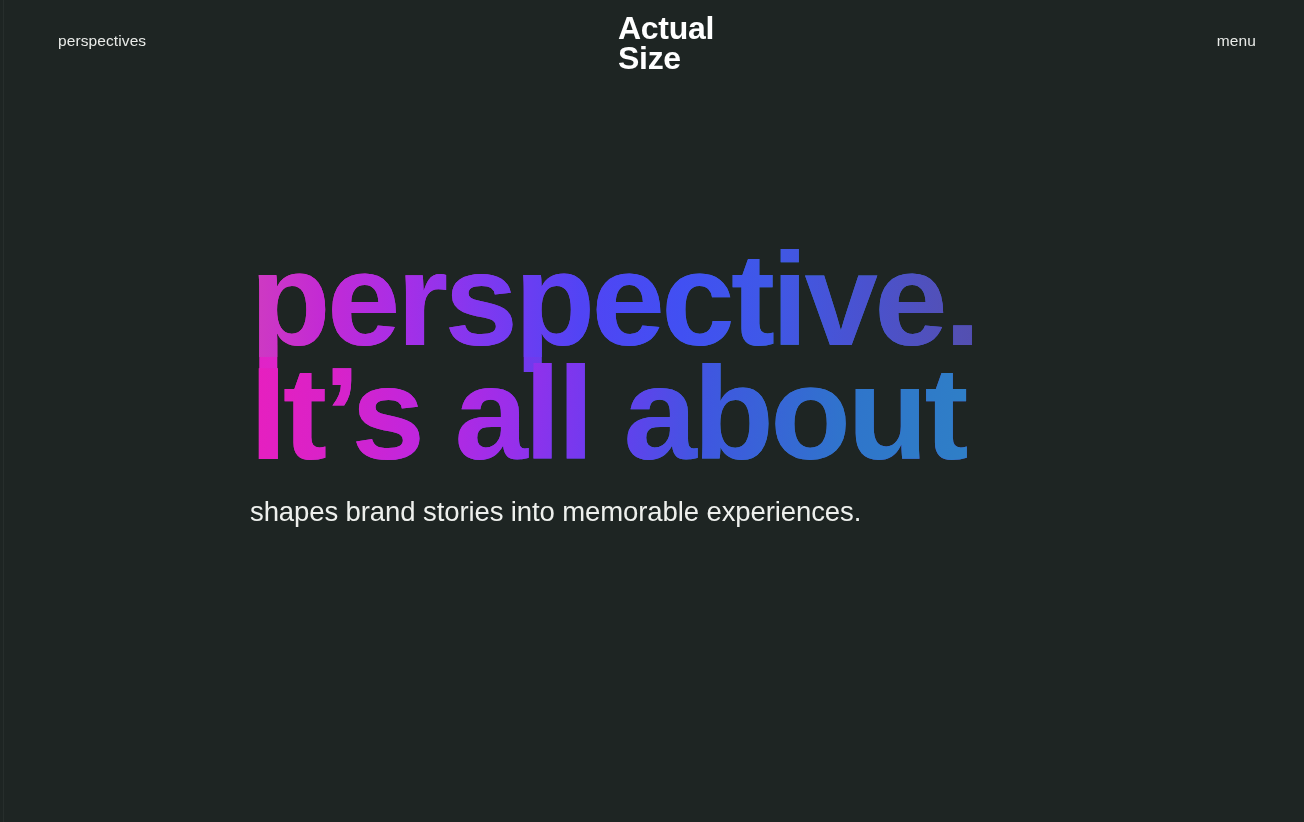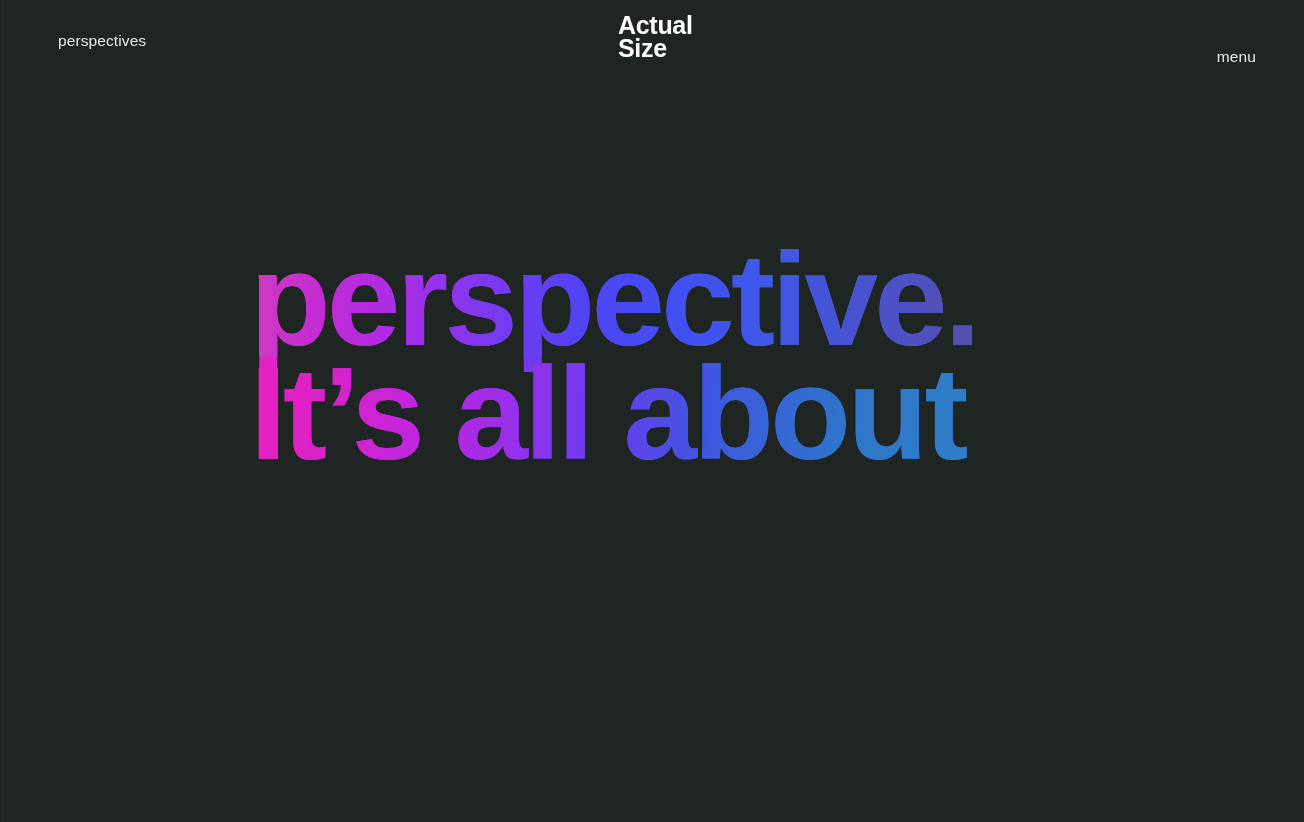--- a/index.html
+++ b/index.html
@@ -55,27 +55,27 @@
     letter-spacing: 0.1px;
     color: #e9ebe8;
     text-decoration: none;
     cursor: pointer;
     background: none;
     border: none;
     font-family: "Liberation Sans", sans-serif;
   }
 
   .nav-left { position: absolute; left: 58px; top: 33px; }
-  .nav-right { position: absolute; right: 48px; top: 33px; margin-top: 16px; }
+  .nav-right { position: absolute; right: 48px; top: 33px; }
 
   .brand {
     position: absolute;
     left: 618px;
     top: 14px;
-    font-size: 25px;
+    font-size: 32px;
     font-weight: 700;
     line-height: 0.93;
     letter-spacing: -0.3px;
     color: #ffffff;
     cursor: pointer;
     user-select: none;
   }
   .brand .brand-line { display: block; }
 
   
@@ -180,17 +180,18 @@
   </header>
 
   <section class="hero">
 
     <h1 class="headline">
       <span class="headline-line line-2">perspective.</span>
       <span class="headline-line line-1">It’s all about</span>
     </h1>
 
     <p class="subhead">
+      <span class="sub-line">shapes brand stories into memorable experiences.</span>
     </p>
 
   </section>
 
 </div>
 
 </body></html>

